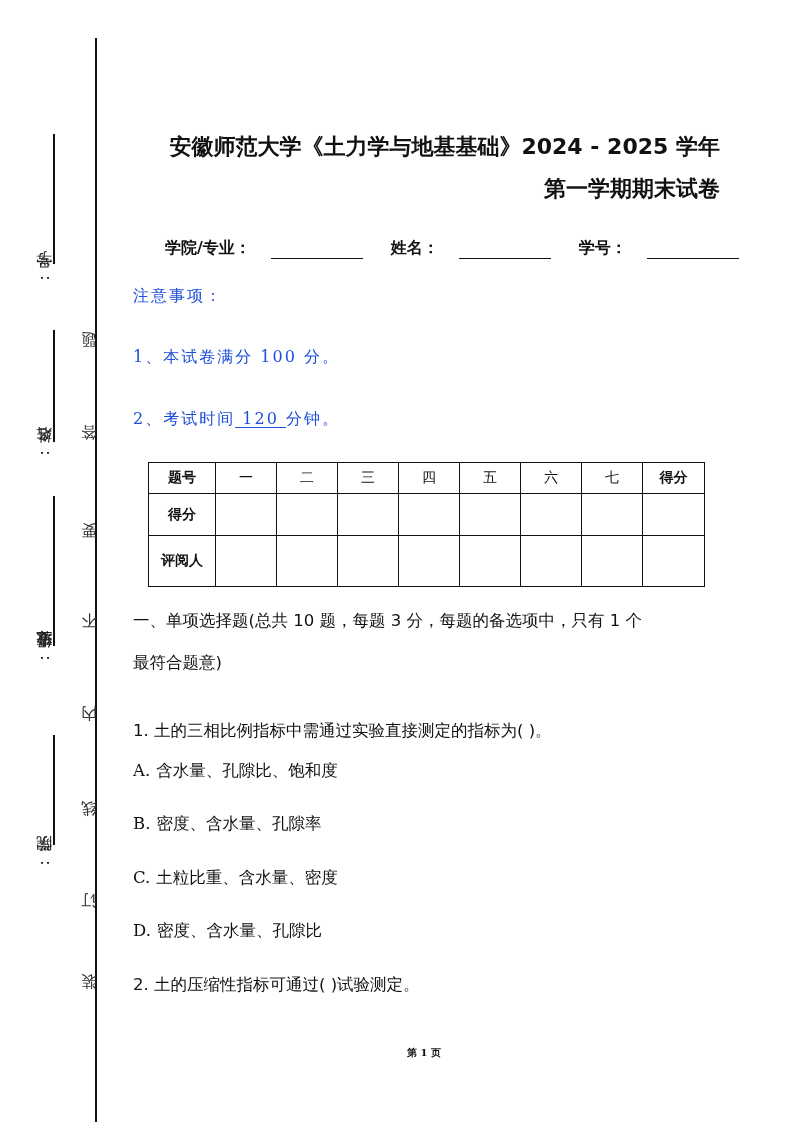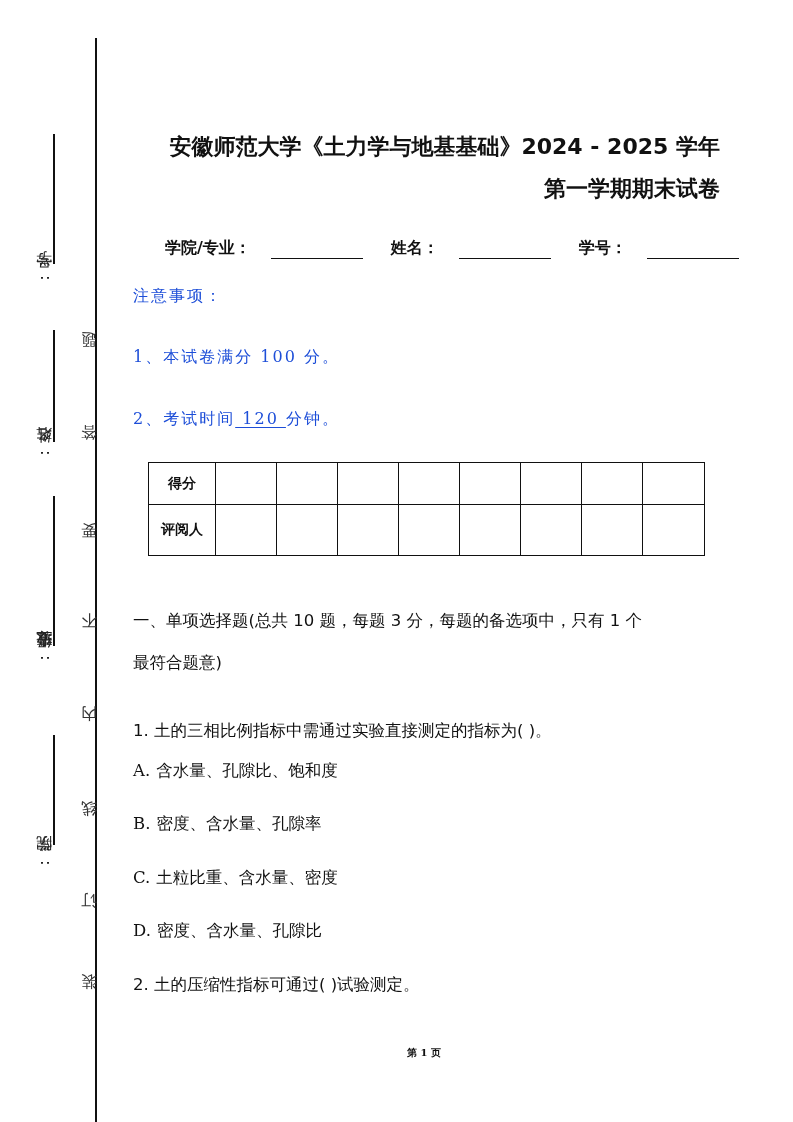--- a/index.html
+++ b/index.html
@@ -71,20 +71,31 @@
 </div>
 
 <div class="line-text" style="top:286px;">注意事项：</div>
 <div class="line-text" style="top:347px;">1、本试卷满分 100 分。</div>
 <div class="line-text" style="top:409px;">
   <span>2、考试时间</span><span class="uline"> 120 </span><span>分钟。</span>
 </div>
 
 <table class="score">
   <tbody>
+      <tr class="r0">
+    <td class="c0">题号</td>
+    <td class="cn">一</td>
+    <td class="cn">二</td>
+    <td class="cn">三</td>
+    <td class="cn">四</td>
+    <td class="cn">五</td>
+    <td class="cn">六</td>
+    <td class="cn">七</td>
+    <td class="cl">得分</td>
+  </tr>
   <tr class="r1">
     <td class="c0">得分</td>
     <td class="cn"></td>
     <td class="cn"></td>
     <td class="cn"></td>
     <td class="cn"></td>
     <td class="cn"></td>
     <td class="cn"></td>
     <td class="cn"></td>
     <td class="cl"></td>

